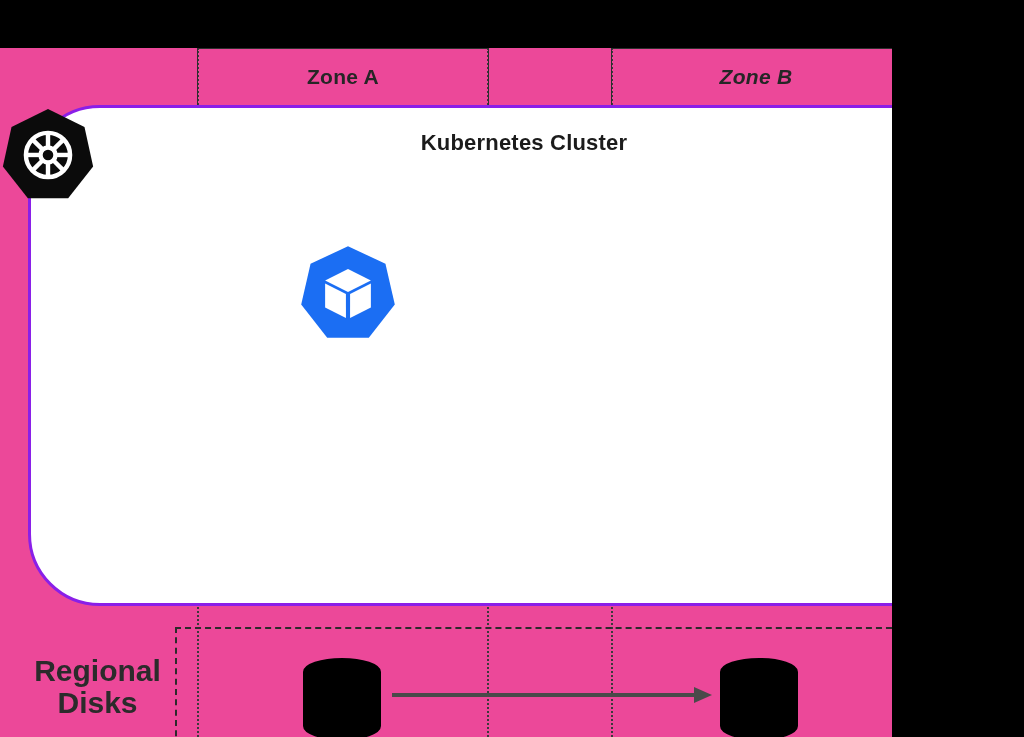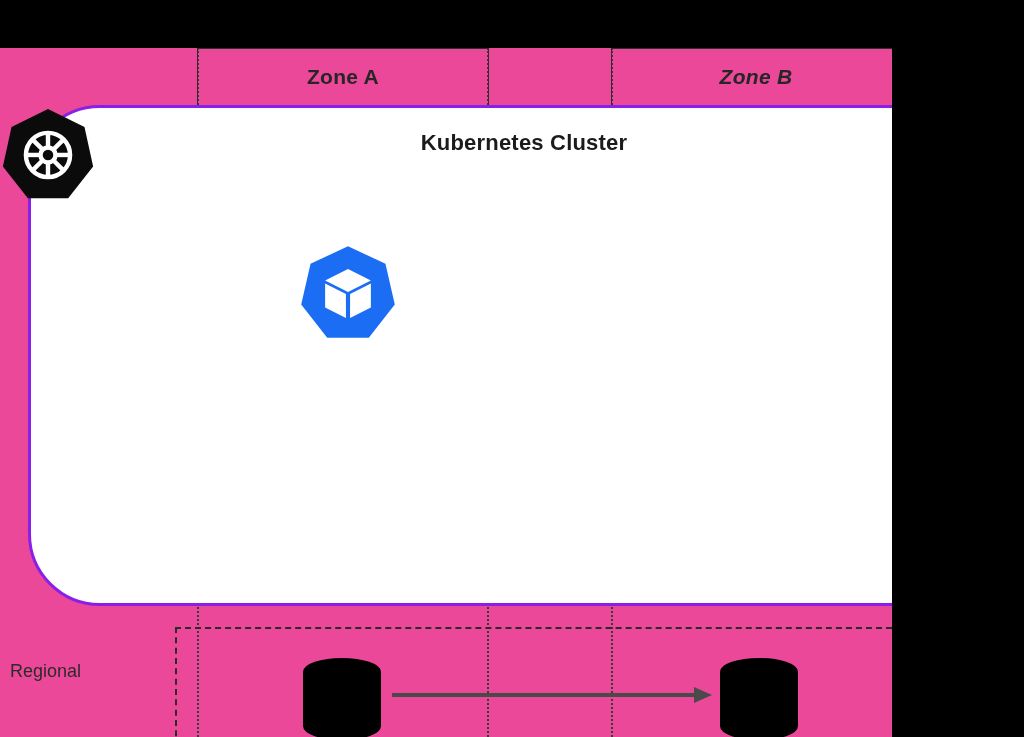--- a/index.html
+++ b/index.html
@@ -97,24 +97,24 @@
     width: 747px;
     height: 130px;
     border: 2px dashed #2b2b2b;
     box-sizing: border-box;
   }
   #regional-disks-label {
     position: absolute;
     left: 10px;
     top: 607px;
     width: 175px;
-    text-align: left;
+    text-align: center;
     color: #2b2b2b;
-    font-size: 18px;
-    font-weight: normal;
+    font-size: 30px;
+    font-weight: bold;
     line-height: 32px;
   }
   .disk-icon {
     position: absolute;
     width: 92px;
     height: 86px;
   }
   #disk-zone-a { left: 296px; top: 608px; }
   #disk-zone-b { left: 713px; top: 608px; }
 
@@ -171,20 +171,21 @@
         <polygon points="72,40 52,50 52,73 72,63"></polygon>
       </g>
     </svg>
   </div>
 
 
   <div id="regional-disks-box"></div>
 
   <div id="regional-disks-label">
     <div>Regional</div>
+    <div>Disks</div>
   </div>
 
   <div class="disk-icon" id="disk-zone-a">
     <svg width="92" height="86" viewBox="0 0 92 86">
       <g fill="#000000" stroke="#000000" stroke-width="2">
         <ellipse cx="46" cy="16" rx="38" ry="13"></ellipse>
         <path d="M8,16 L8,40 A38,13 0 0 0 84,40 L84,16 A38,13 0 0 1 8,16 Z"></path>
         <path d="M8,38 L8,58 A38,13 0 0 0 84,58 L84,38 A38,13 0 0 1 8,38 Z"></path>
         <path d="M8,56 L8,70 A38,13 0 0 0 84,70 L84,56 A38,13 0 0 1 8,56 Z"></path>
       </g>

